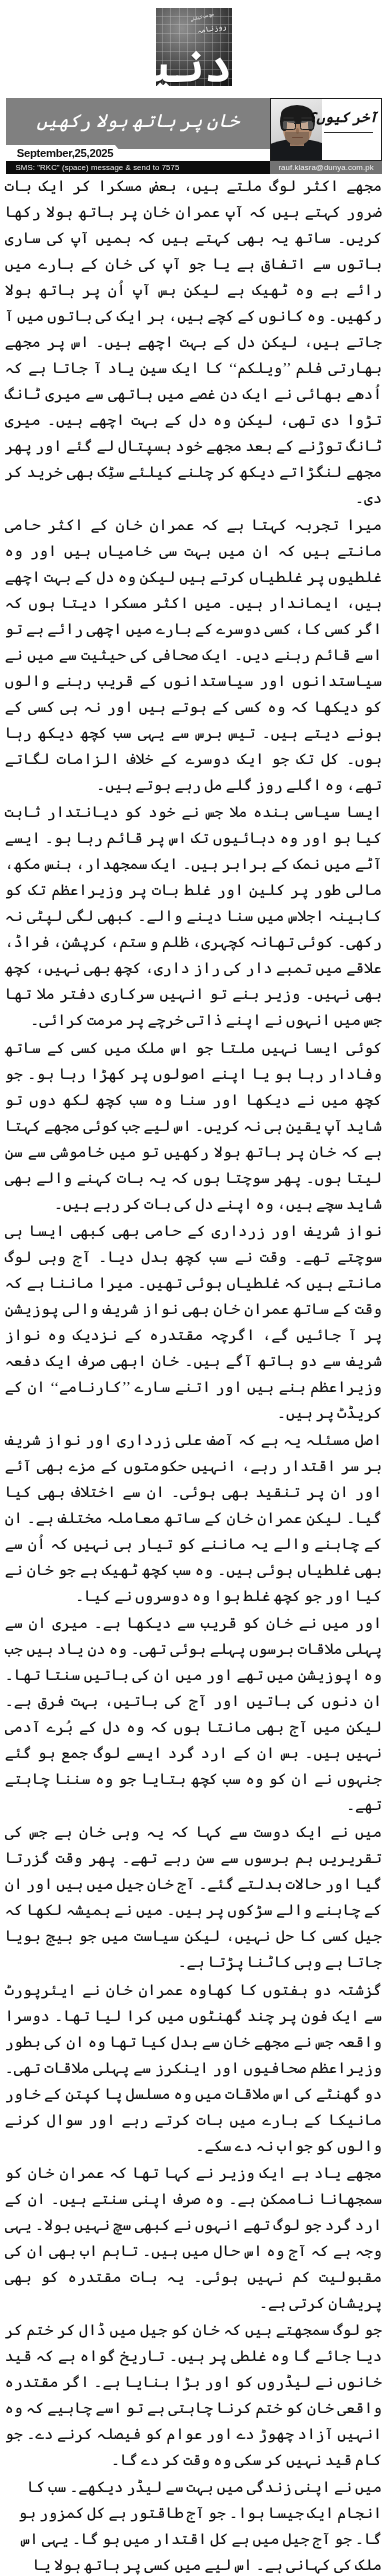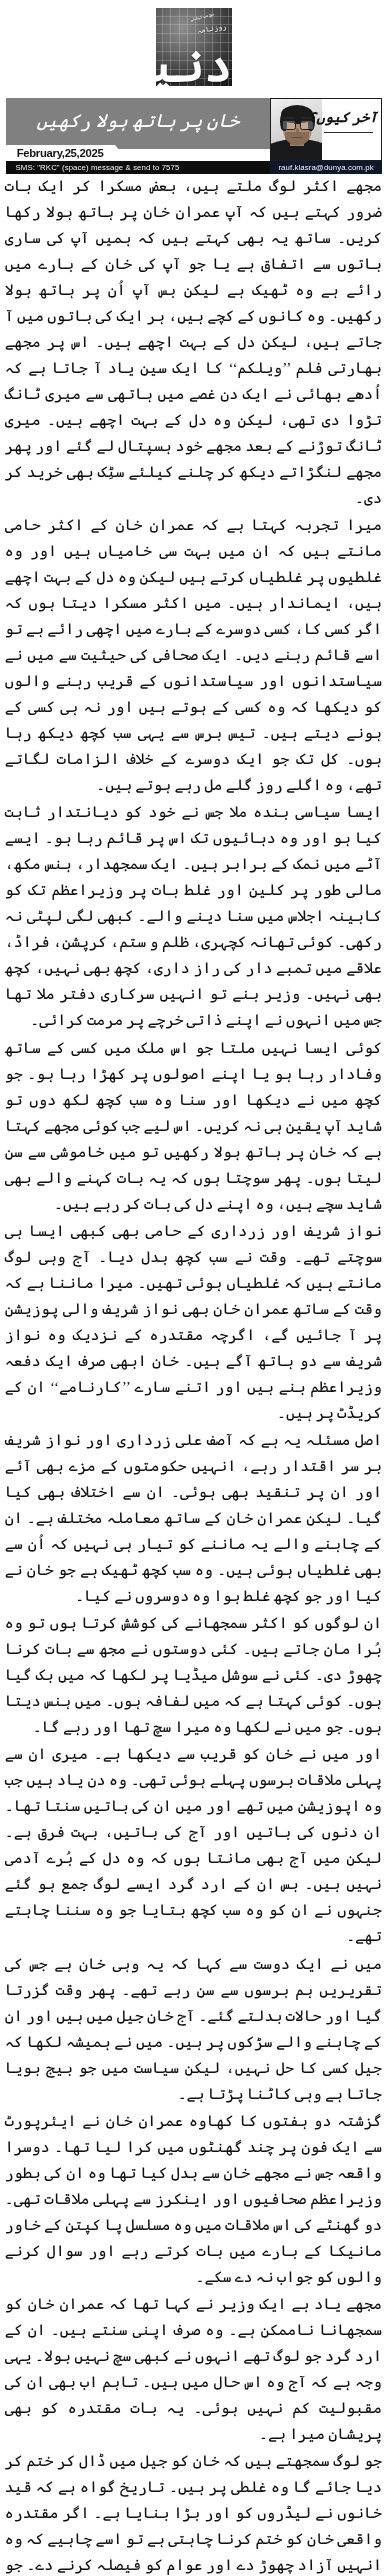--- a/index.html
+++ b/index.html
@@ -244,21 +244,21 @@
   .p-nose { position:absolute; left:24.5px; top:29px; width:3.6px; height:6.6px; background:rgba(120,86,62,.55); border-radius:40%; }
   .p-mouth{ position:absolute; left:21px; top:38px; width:10.7px; height:1.8px; background:#6d4a38; border-radius:1.8px; }
   .p-stub { position:absolute; left:14.3px; top:33px; width:24px; height:13px; background:rgba(40,40,40,.30); border-radius:0 0 45% 45%; }
 
   .email-bar {
     position: absolute;
     left: 270px;
     top: 67px;
     width: 112px;
     height: 13px;
-    background: #0f172a;
+    background: #737373;
     display: flex;
     align-items: center;
     justify-content: center;
   }
   .email-text {
     color: #f3f3f3;
     font-family: "Liberation Sans", sans-serif;
     font-size: 7.8px;
     direction: ltr;
     letter-spacing: 0.1px;
@@ -316,21 +316,21 @@
     <div class="logo-word">دنیا</div>
   </div>
 </div>
 
 <div class="header-band">
 
   <div class="band-gray"></div>
   <div class="headline">خان پر ہاتھ ہولا رکھیں</div>
 
   <div class="date-ribbon"></div>
-  <div class="date-text">February,25,2025</div>
+  <div class="date-text">September,25,2025</div>
 
   <div class="sms-bar"></div>
   <div class="sms-text">SMS: "RKC" (space) message &amp; send to 7575</div>
 
   <div class="author-block">
     <div class="portrait">
       <div class="p-bg"></div>
       <div class="p-suit"></div>
       <div class="p-neck"></div>
       <div class="p-head"></div>
@@ -358,21 +358,20 @@
   </div>
 </div>
 
 <div class="article" id="article">
     <p>مجھے اکثر لوگ ملتے ہیں، بعض مسکرا کر ایک بات ضرور کہتے ہیں کہ آپ عمران خان پر ہاتھ ہولا رکھا کریں۔ ساتھ یہ بھی کہتے ہیں کہ ہمیں آپ کی ساری باتوں سے اتفاق ہے یا جو آپ کی خان کے بارے میں رائے ہے وہ ٹھیک ہے لیکن بس آپ اُن پر ہاتھ ہولا رکھیں۔ وہ کانوں کے کچے ہیں، ہر ایک کی باتوں میں آ جاتے ہیں، لیکن دل کے بہت اچھے ہیں۔ اس پر مجھے بھارتی فلم ’’ویلکم‘‘ کا ایک سین یاد آ جاتا ہے کہ اُدھے بھائی نے ایک دن غصے میں ہاتھی سے میری ٹانگ تڑوا دی تھی، لیکن وہ دل کے بہت اچھے ہیں۔ میری ٹانگ توڑنے کے بعد مجھے خود ہسپتال لے گئے اور پھر مجھے لنگڑاتے دیکھ کر چلنے کیلئے سٹِک بھی خرید کر دی۔</p>
     <p>میرا تجربہ کہتا ہے کہ عمران خان کے اکثر حامی مانتے ہیں کہ ان میں بہت سی خامیاں ہیں اور وہ غلطیوں پر غلطیاں کرتے ہیں لیکن وہ دل کے بہت اچھے ہیں، ایماندار ہیں۔ میں اکثر مسکرا دیتا ہوں کہ اگر کسی کا، کسی دوسرے کے بارے میں اچھی رائے ہے تو اسے قائم رہنے دیں۔ ایک صحافی کی حیثیت سے میں نے سیاستدانوں اور سیاستدانوں کے قریب رہنے والوں کو دیکھا کہ وہ کسی کے ہوتے ہیں اور نہ ہی کسی کے ہونے دیتے ہیں۔ تیس برس سے یہی سب کچھ دیکھ رہا ہوں۔ کل تک جو ایک دوسرے کے خلاف الزامات لگاتے تھے، وہ اگلے روز گلے مل رہے ہوتے ہیں۔</p>
     <p>ایسا سیاسی بندہ ملا جس نے خود کو دیانتدار ثابت کیا ہو اور وہ دہائیوں تک اس پر قائم رہا ہو۔ ایسے آٹے میں نمک کے برابر ہیں۔ ایک سمجھدار، ہنس مکھ، مالی طور پر کلین اور غلط بات پر وزیراعظم تک کو کابینہ اجلاس میں سنا دینے والے۔ کبھی لگی لپٹی نہ رکھی۔ کوئی تھانہ کچہری، ظلم و ستم، کرپشن، فراڈ، علاقے میں تمبے دار کی راز داری، کچھ بھی نہیں، کچھ بھی نہیں۔ وزیر بنے تو انہیں سرکاری دفتر ملا تھا جس میں انہوں نے اپنے ذاتی خرچے پر مرمت کرائی۔</p>
     <p>کوئی ایسا نہیں ملتا جو اس ملک میں کسی کے ساتھ وفادار رہا ہو یا اپنے اصولوں پر کھڑا رہا ہو۔ جو کچھ میں نے دیکھا اور سنا وہ سب کچھ لکھ دوں تو شاید آپ یقین ہی نہ کریں۔ اس لیے جب کوئی مجھے کہتا ہے کہ خان پر ہاتھ ہولا رکھیں تو میں خاموشی سے سن لیتا ہوں۔ پھر سوچتا ہوں کہ یہ بات کہنے والے بھی شاید سچے ہیں، وہ اپنے دل کی بات کر رہے ہیں۔</p>
     <p>نواز شریف اور زرداری کے حامی بھی کبھی ایسا ہی سوچتے تھے۔ وقت نے سب کچھ بدل دیا۔ آج وہی لوگ مانتے ہیں کہ غلطیاں ہوئی تھیں۔ میرا ماننا ہے کہ وقت کے ساتھ عمران خان بھی نواز شریف والی پوزیشن پر آ جائیں گے، اگرچہ مقتدرہ کے نزدیک وہ نواز شریف سے دو ہاتھ آگے ہیں۔ خان ابھی صرف ایک دفعہ وزیراعظم بنے ہیں اور اتنے سارے ’’کارنامے‘‘ ان کے کریڈٹ پر ہیں۔</p>
     <p>اصل مسئلہ یہ ہے کہ آصف علی زرداری اور نواز شریف بر سر اقتدار رہے، انہیں حکومتوں کے مزے بھی آئے اور ان پر تنقید بھی ہوئی۔ ان سے اختلاف بھی کیا گیا۔ لیکن عمران خان کے ساتھ معاملہ مختلف ہے۔ ان کے چاہنے والے یہ ماننے کو تیار ہی نہیں کہ اُن سے بھی غلطیاں ہوئی ہیں۔ وہ سب کچھ ٹھیک ہے جو خان نے کیا اور جو کچھ غلط ہوا وہ دوسروں نے کیا۔</p>
-    <p>ان لوگوں کو اکثر سمجھانے کی کوشش کرتا ہوں تو وہ بُرا مان جاتے ہیں۔ کئی دوستوں نے مجھ سے بات کرنا چھوڑ دی۔ کئی نے سوشل میڈیا پر لکھا کہ میں بک گیا ہوں۔ کوئی کہتا ہے کہ میں لفافہ ہوں۔ میں ہنس دیتا ہوں۔ جو میں نے لکھا وہ میرا سچ تھا اور رہے گا۔</p>
     <p>اور میں نے خان کو قریب سے دیکھا ہے۔ میری ان سے پہلی ملاقات برسوں پہلے ہوئی تھی۔ وہ دن یاد ہیں جب وہ اپوزیشن میں تھے اور میں ان کی باتیں سنتا تھا۔ ان دنوں کی باتیں اور آج کی باتیں، بہت فرق ہے۔ لیکن میں آج بھی مانتا ہوں کہ وہ دل کے بُرے آدمی نہیں ہیں۔ بس ان کے ارد گرد ایسے لوگ جمع ہو گئے جنہوں نے ان کو وہ سب کچھ بتایا جو وہ سننا چاہتے تھے۔</p>
     <p>میں نے ایک دوست سے کہا کہ یہ وہی خان ہے جس کی تقریریں ہم برسوں سے سن رہے تھے۔ پھر وقت گزرتا گیا اور حالات بدلتے گئے۔ آج خان جیل میں ہیں اور ان کے چاہنے والے سڑکوں پر ہیں۔ میں نے ہمیشہ لکھا کہ جیل کسی کا حل نہیں، لیکن سیاست میں جو بیج بویا جاتا ہے وہی کاٹنا پڑتا ہے۔</p>
     <p>گزشتہ دو ہفتوں کا کھاوہ عمران خان نے ایئرپورٹ سے ایک فون پر چند گھنٹوں میں کرا لیا تھا۔ دوسرا واقعہ جس نے مجھے خان سے بدل کیا تھا وہ ان کی بطور وزیراعظم صحافیوں اور اینکرز سے پہلی ملاقات تھی۔ دو گھنٹے کی اس ملاقات میں وہ مسلسل پا کپتن کے خاور مانیکا کے بارے میں بات کرتے رہے اور سوال کرنے والوں کو جواب نہ دے سکے۔</p>
-    <p>مجھے یاد ہے ایک وزیر نے کہا تھا کہ عمران خان کو سمجھانا ناممکن ہے۔ وہ صرف اپنی سنتے ہیں۔ ان کے ارد گرد جو لوگ تھے انہوں نے کبھی سچ نہیں بولا۔ یہی وجہ ہے کہ آج وہ اس حال میں ہیں۔ تاہم اب بھی ان کی مقبولیت کم نہیں ہوئی۔ یہ بات مقتدرہ کو بھی پریشان میرا ہے۔</p>
+    <p>مجھے یاد ہے ایک وزیر نے کہا تھا کہ عمران خان کو سمجھانا ناممکن ہے۔ وہ صرف اپنی سنتے ہیں۔ ان کے ارد گرد جو لوگ تھے انہوں نے کبھی سچ نہیں بولا۔ یہی وجہ ہے کہ آج وہ اس حال میں ہیں۔ تاہم اب بھی ان کی مقبولیت کم نہیں ہوئی۔ یہ بات مقتدرہ کو بھی پریشان کرتی ہے۔</p>
     <p>جو لوگ سمجھتے ہیں کہ خان کو جیل میں ڈال کر ختم کر دیا جائے گا وہ غلطی پر ہیں۔ تاریخ گواہ ہے کہ قید خانوں نے لیڈروں کو اور بڑا بنایا ہے۔ اگر مقتدرہ واقعی خان کو ختم کرنا چاہتی ہے تو اسے چاہیے کہ وہ انہیں آزاد چھوڑ دے اور عوام کو فیصلہ کرنے دے۔ جو کام قید نہیں کر سکی وہ وقت کر دے گا۔</p>
     <p>میں نے اپنی زندگی میں بہت سے لیڈر دیکھے۔ سب کا انجام ایک جیسا ہوا۔ جو آج طاقتور ہے کل کمزور ہو گا۔ جو آج جیل میں ہے کل اقتدار میں ہو گا۔ یہی اس ملک کی کہانی ہے۔ اس لیے میں کسی پر ہاتھ ہولا یا بھاری نہیں رکھتا۔ جو دیکھتا ہوں وہی لکھ دیتا ہوں۔ یہی میرا کام ہے اور یہی میری ذمہ داری۔</p>
   </div>
 
 
 </body></html>

